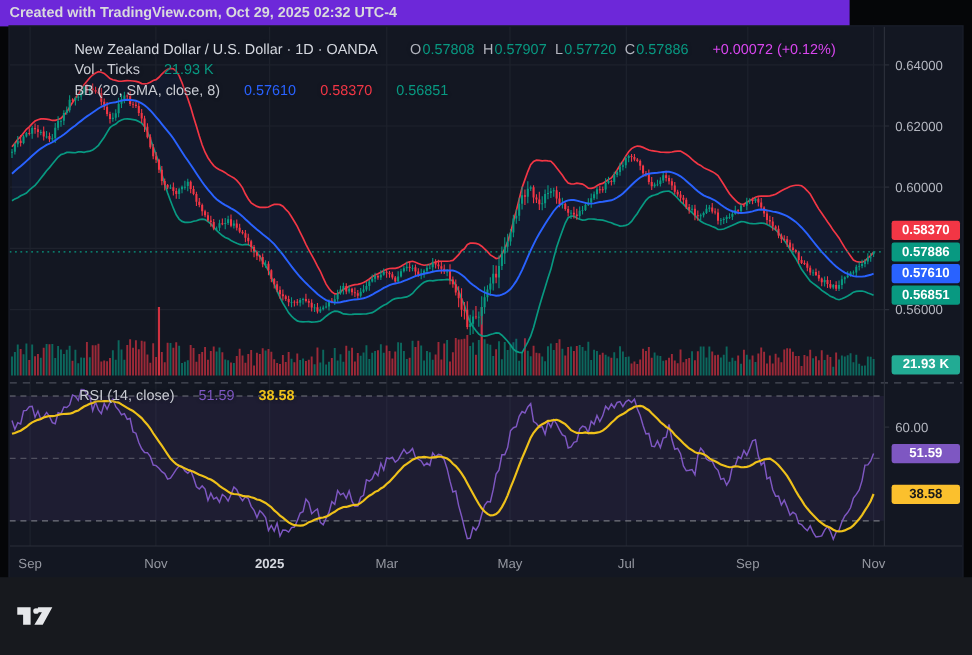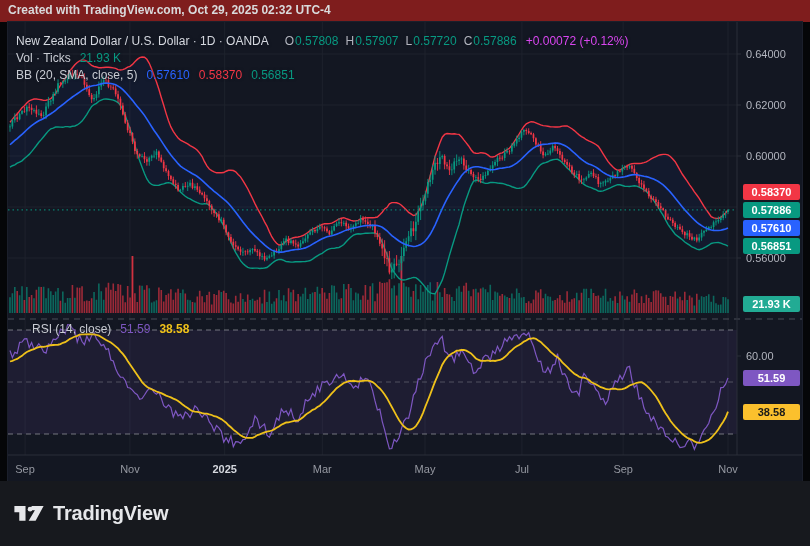--- a/index.html
+++ b/index.html
@@ -1,29 +1,29 @@
 <!DOCTYPE html>
 <html><head>
 <meta charset="utf-8">
 <style>
   html,body{margin:0;padding:0;background:#0A0B0D;}
   *{box-sizing:border-box;}
   .stage{position:relative;width:810px;height:546px;overflow:hidden;background:#050608;
          font-family:"Liberation Sans",sans-serif;}
-  .top-bar{position:absolute;left:0;top:0;width:810px;height:22px;background:#7f1d1d;}
+  .top-bar{position:absolute;left:0;top:0;width:708px;height:22px;background:#6d28d9;}
   .top-bar .attr{position:absolute;left:8px;top:3px;font-size:12px;font-weight:bold;color:#D9DADC;}
   .chart-window{position:absolute;left:8px;top:22px;width:794px;height:459px;background:#131722;
                 box-shadow:0 0 0 1px #1B1F2B;}
   #chart-svg{position:absolute;left:0;top:0;display:block;}
-  .legend{position:absolute;display:flex;gap:9px;align-items:baseline;font-size:12px;
-          white-space:nowrap;z-index:5;text-shadow:0 0 3px rgba(19,23,34,.9);}
+  .legend{position:absolute;display:flex;gap:20px;align-items:baseline;font-size:12px;
+          white-space:nowrap;z-index:5;text-shadow:0 0 3px rgba(19,23,34,.9);margin-left:46px;}
   .row1{left:8px;top:12px;}
   .row2{left:8px;top:29px;align-items:flex-end;}
   .row3{left:8px;top:46px;}
-  .rsi-row{left:24px;top:300px;align-items:center;}
+  .rsi-row{left:12px;top:300px;align-items:center;}
   .legend .t1{color:#D5D8DF;}
   .legend .muted2{color:#C9CCD3;}
   .ohlc span.olab{color:#B2B5BE;margin-left:7px;}
   .ohlc span.oval{margin-left:1px;}
   .badge{position:absolute;left:735px;width:57px;height:16px;border-radius:2px;font-size:11px;
          font-weight:bold;text-align:center;line-height:16px;z-index:6;}
   .bottom-strip{position:absolute;left:0;top:481px;width:810px;height:65px;background:#17191E;}
   .logo{position:absolute;left:13px;top:20px;display:flex;align-items:center;gap:8px;cursor:pointer;}
   .logo-text{font-size:20px;font-weight:bold;color:#E6E7EA;letter-spacing:-0.2px;}
 </style>
@@ -113,21 +113,21 @@
       <span class="ohlc" id="ohlc"><span class="olab">O</span><span class="oval" style="color: rgb(8, 153, 129);">0.57808</span><span class="olab">H</span><span class="oval" style="color: rgb(8, 153, 129);">0.57907</span><span class="olab">L</span><span class="oval" style="color: rgb(8, 153, 129);">0.57720</span><span class="olab">C</span><span class="oval" style="color: rgb(8, 153, 129);">0.57886</span></span>
       <span class="chg" id="chg" style="color: #d946ef;">+0.00072 (+0.12%)</span>
     </div>
 
     <div class="legend row2">
       <span class="muted2">Vol · Ticks</span>
       <span id="volval" style="color: rgb(8, 153, 129);">21.93 K</span>
     </div>
 
     <div class="legend row3">
-      <span class="muted2">BB (20, SMA, close, 5)</span>
+      <span class="muted2">BB (20, SMA, close, 8)</span>
       <span id="bbb" style="color: rgb(41, 98, 255);">0.57610</span>
       <span id="bbu" style="color: rgb(242, 54, 69);">0.58370</span>
       <span id="bbl" style="color: rgb(8, 153, 129);">0.56851</span>
     </div>
 
     <div class="legend rsi-row">
       <span class="muted2">RSI (14, close)</span>
       <span id="rsival" style="color: rgb(126, 87, 194);">51.59</span>
       <span id="rsimaval" style="font-weight: bold; color: rgb(239, 193, 26);">38.58</span>
     </div>
@@ -143,16 +143,15 @@
       </div>
   </div>
 
   <div class="bottom-strip">
     <div class="logo">
       <svg width="32" height="24" viewBox="0 0 46 32">
         <path d="M2 6 h16 v21 h-9 v-12 h-7 z" fill="#E6E7EA"></path>
         <circle cx="24.5" cy="10.5" r="3.4" fill="#E6E7EA"></circle>
         <path d="M27 6 h17 l-11.5 21 h-10 l9 -15 h-7.5 z" fill="#E6E7EA"></path>
       </svg>
-      <span class="logo-text">TradingView</span>
     </div>
   </div>
 </div>
 
 </body></html>

